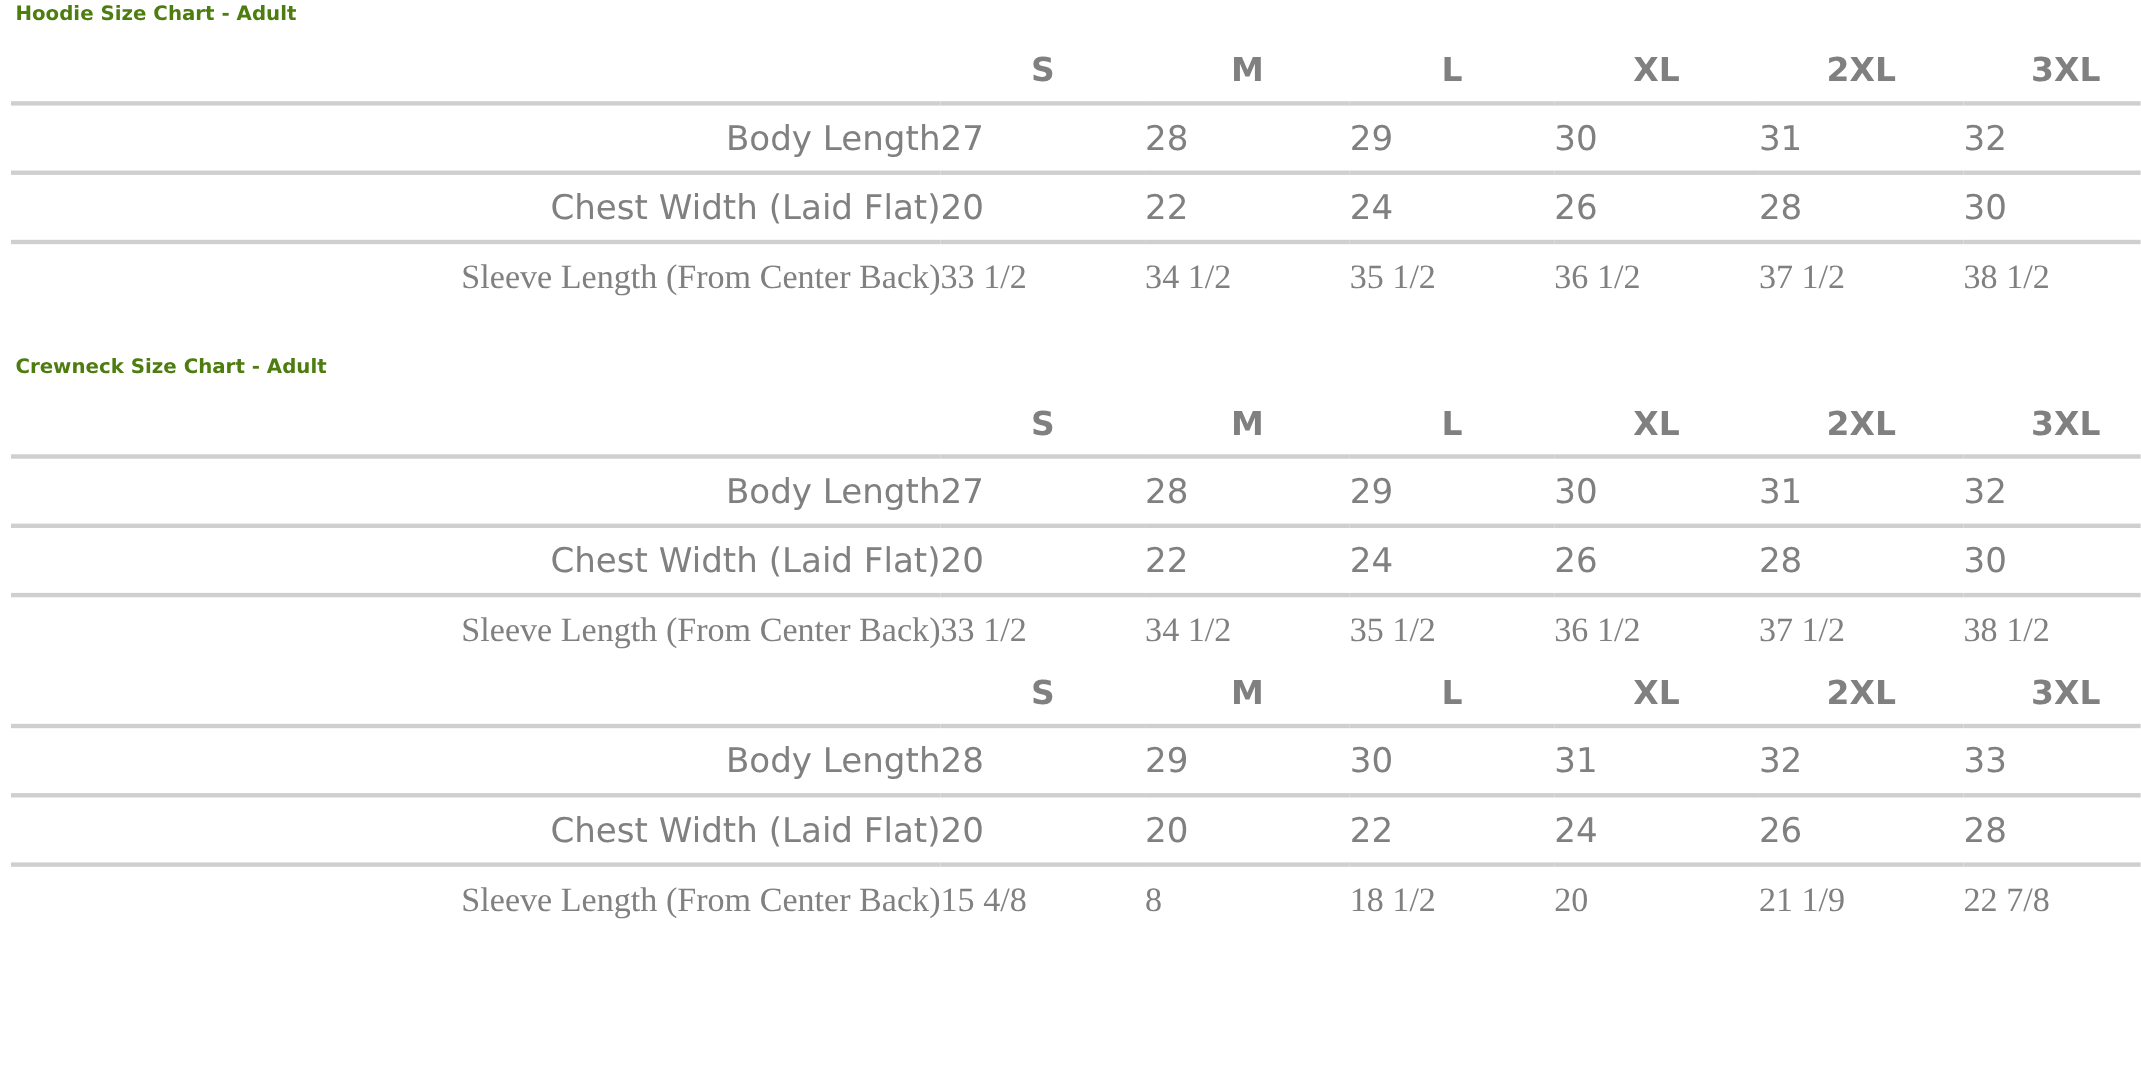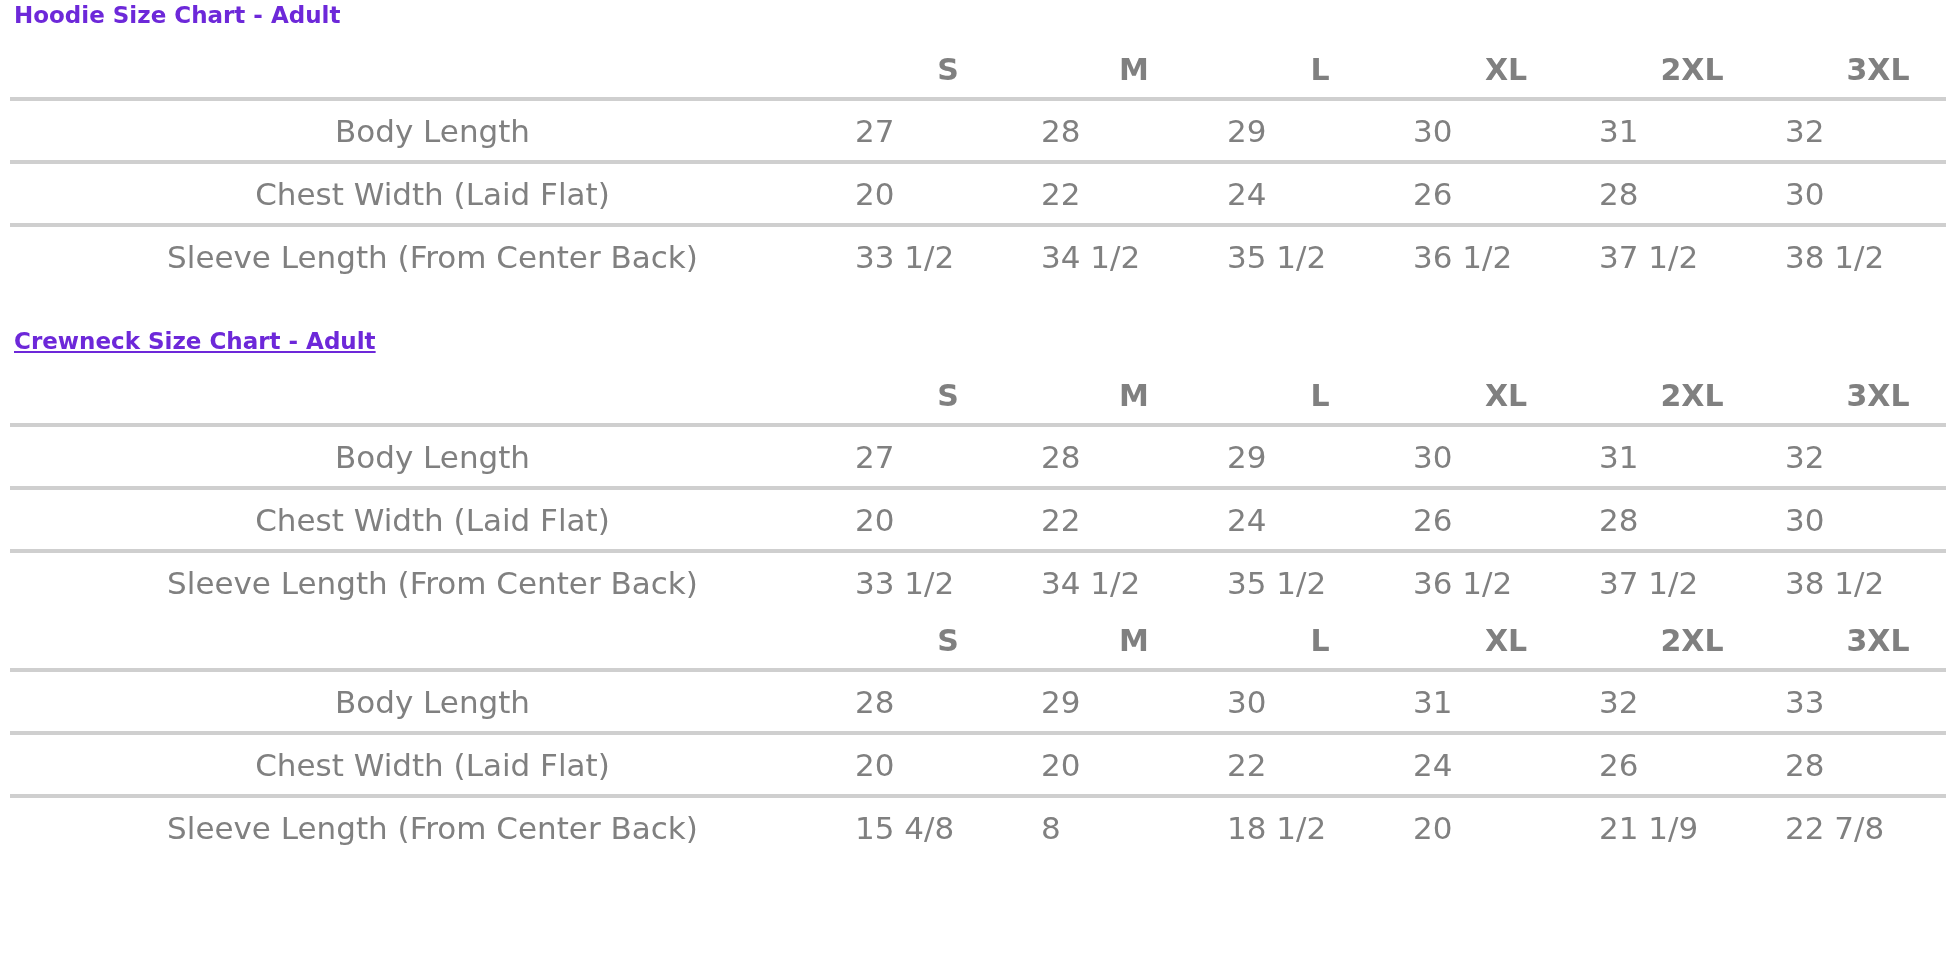--- a/index.html
+++ b/index.html
@@ -15,31 +15,30 @@
   }
   .page {
     width: 1946px;
     box-sizing: border-box;
     padding: 0 10px 0 10px;
   }
   .section {
     width: 100%;
   }
   .section-title {
-    font-size: 23px;
+    font-size: 18px;
     font-weight: bold;
-    color: #6d28d9;
+    color: #4d7c0f;
     line-height: 1.0;
     padding-top: 4px;
     padding-bottom: 14px;
     padding-left: 4px;
   }
   .section + .section .section-title {
     padding-top: 44px;
-    text-decoration: underline;
   }
   table.size-table {
     width: 100%;
     border-collapse: collapse;
     table-layout: fixed;
   }
   table.size-table col.label-col { width: 845px; }
   table.size-table col.size-col { width: 186px; }
   table.size-table th,
   table.size-table td {
@@ -62,23 +61,24 @@
   .data-row td {
     font-size: 31px;
     color: #808080;
     height: 59px;
     vertical-align: middle;
     border-bottom: 4px solid #cfcfcf;
     font-weight: normal;
   }
   .data-row:last-child td {
     border-bottom: none;
+    font-family: Liberation Serif, serif;
   }
   td.row-label {
-    text-align: center;
+    text-align: right;
     padding-left: 4px;
     white-space: nowrap;
   }
   td.value {
     text-align: left;
   }
 </style>
 </head>
 <body>
 

